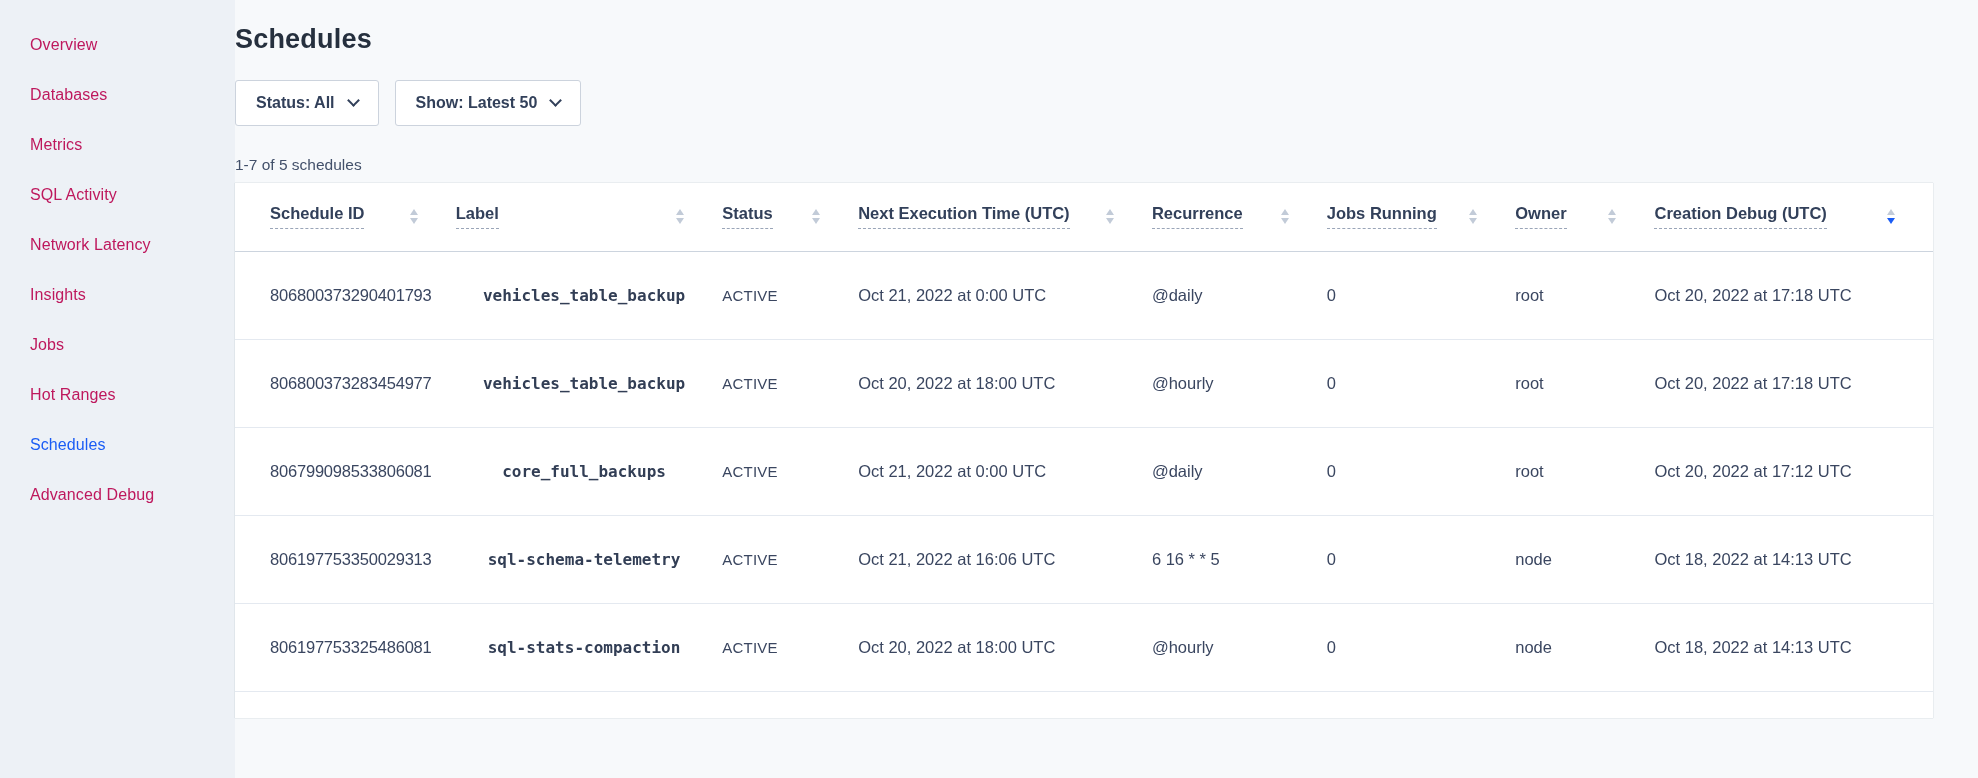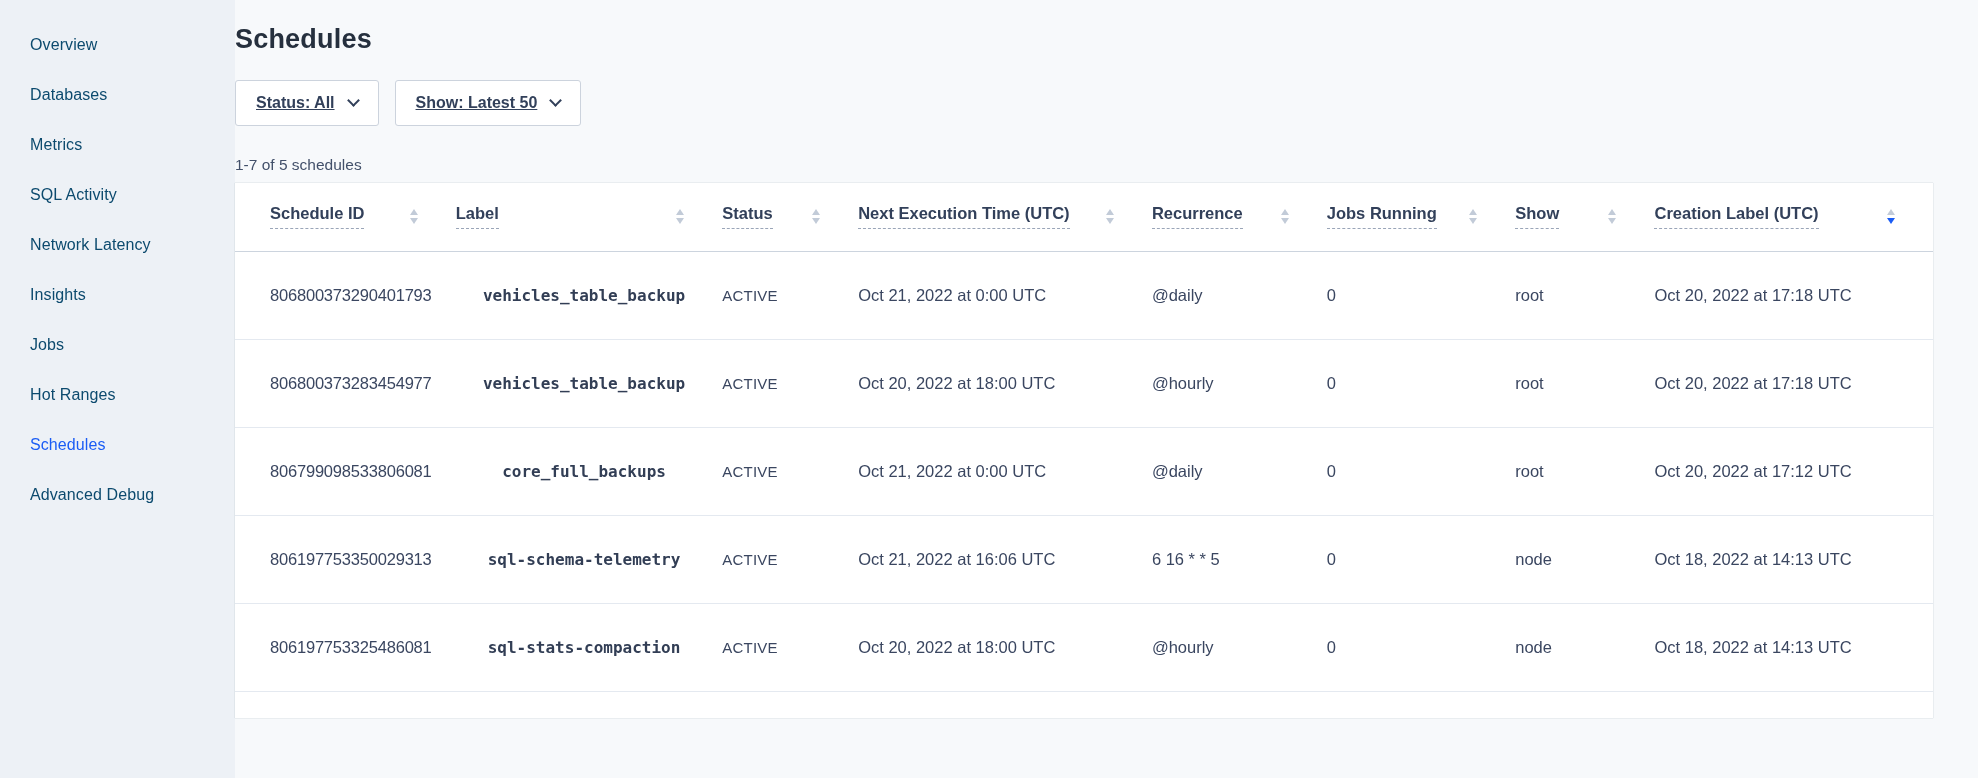--- a/index.html
+++ b/index.html
@@ -16,21 +16,21 @@
   .sidebar {
     width: 235px; min-width: 235px; height: 100%;
     background: #edf1f6;
     padding-top: 20px;
   }
   .nav-item {
     height: 50px;
     display: flex; align-items: center;
     padding-left: 30px;
     font-size: 16px;
-    color: #0c4a6e;
+    color: #be185d;
     cursor: pointer;
     letter-spacing: 0.1px;
   }
   .nav-item.active { color: #1a5cf5; }
 
   
   main { flex: 1; padding: 24px 45px 0 0; }
   h1 {
     font-size: 27px; font-weight: 700; color: #26303e;
     letter-spacing: 0.2px;
@@ -39,21 +39,20 @@
   .filter-btn {
     height: 46px;
     background: #ffffff;
     border: 1px solid #ccd3dd;
     border-radius: 3px;
     display: flex; align-items: center; gap: 14px;
     padding: 0 20px;
     font-family: inherit;
     font-size: 16px; font-weight: 700; color: #32405a;
     cursor: pointer;
-    text-decoration: underline;
   }
   .chev {
     width: 9px; height: 9px;
     border-right: 2px solid #32405a;
     border-bottom: 2px solid #32405a;
     transform: rotate(45deg);
     margin-top: -5px;
   }
   .count { margin-top: 30px; font-size: 15.5px; color: #42506a; }
 
@@ -200,30 +199,30 @@
               <div class="th-inner">
                 <span class="th-label">Jobs Running</span>
                 <span class="sort">
                   <span class="tri-up"></span>
                   <span class="tri-down"></span>
                 </span>
               </div>
             </th>
             <th class="col-6">
               <div class="th-inner">
-                <span class="th-label">Show</span>
+                <span class="th-label">Owner</span>
                 <span class="sort">
                   <span class="tri-up"></span>
                   <span class="tri-down"></span>
                 </span>
               </div>
             </th>
             <th class="col-7">
               <div class="th-inner">
-                <span class="th-label">Creation Label (UTC)</span>
+                <span class="th-label">Creation Debug (UTC)</span>
                 <span class="sort">
                   <span class="tri-up"></span>
                   <span class="tri-down active"></span>
                 </span>
               </div>
             </th>
           </tr>
         </thead>
       <tbody id="tbody">
           <tr>

